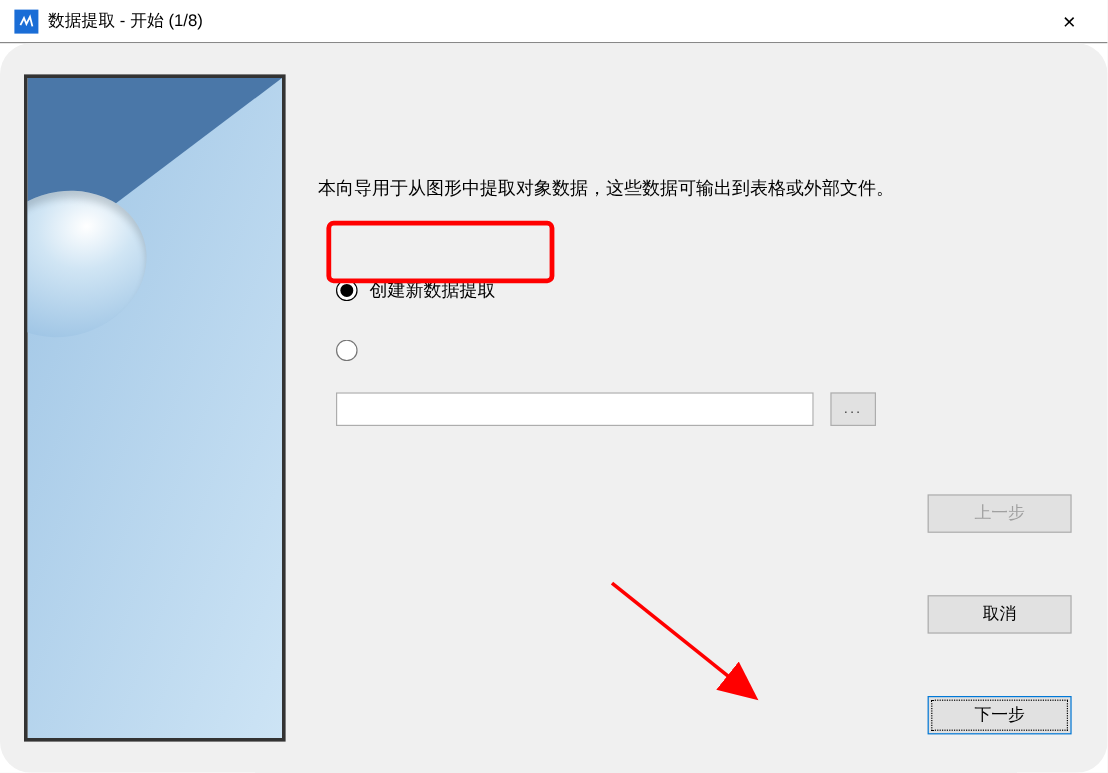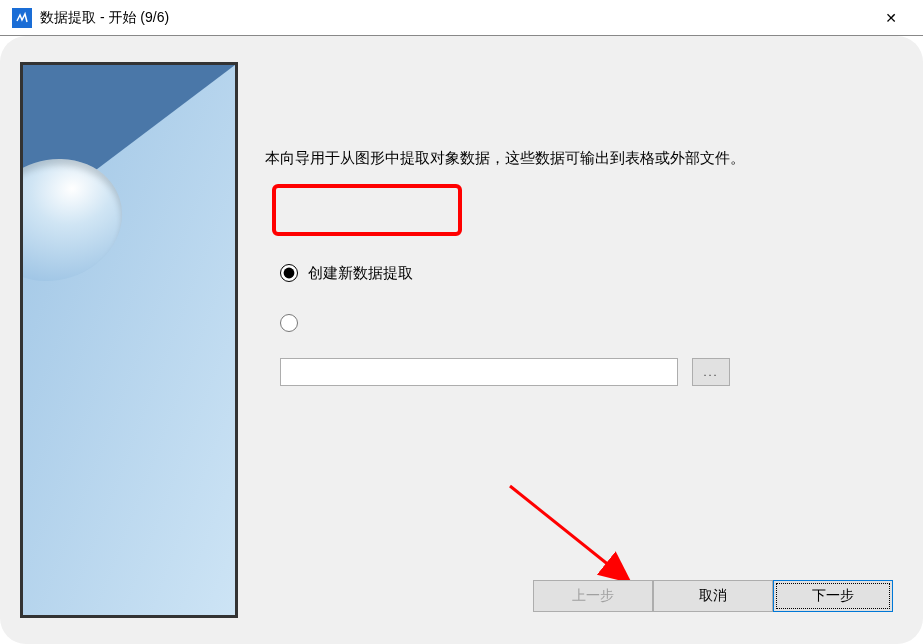--- a/index.html
+++ b/index.html
@@ -31,21 +31,21 @@
   width: 140px; height: 120px;
   background: radial-gradient(ellipse at 70% 30%, #ffffff 0%, #d0e5f4 30%, #9fc5e5 80%);
   border-radius: 50%;
   transform: rotate(-18deg);
   box-shadow: -2px 6px 6px rgba(0,0,0,0.15) inset;
 }
 
 .content { position: absolute; left: 265px; right: 18px; top: 110px; bottom: 90px; }
 .desc { font-size: 15px; color: #000; line-height: 1.6; }
 
-.radio-group { margin-top: 86px; margin-left: 15px; }
+.radio-group { margin-top: 55px; margin-left: 15px; }
 .radio-row { display: flex; align-items: center; height: 34px; margin-bottom: 12px; }
 .radio { width: 18px; height: 18px; accent-color: #000; margin-right: 10px; cursor: pointer; }
 .radio-label { font-size: 15px; cursor: pointer; }
 
 .highlight-box {
   position: absolute;
   border: 4px solid #ff0000;
   border-radius: 6px;
   pointer-events: none;
 }
@@ -66,20 +66,22 @@
   font-size: 11px;
   letter-spacing: 2px;
   color: #333;
 }
 
 .button-row {
   position: absolute;
   bottom: 32px;
   right: 30px;
   display: flex;
+  gap: 52px;
+  flex-direction: column;
 }
 .wiz-btn {
   width: 120px; height: 32px;
   border: 1px solid #adadad;
   background: #e1e1e1;
   font-size: 14px;
   cursor: pointer;
   font-family: inherit;
 }
 .wiz-btn:disabled {
@@ -99,21 +101,21 @@
 </style>
 </head>
 <body>
 
 <div class="titlebar">
   <div class="app-icon">
     <svg width="14" height="14" viewBox="0 0 14 14">
         <polyline points="2,10 5,4 7,9 10,3 12,11" stroke="#fff" stroke-width="1.5" fill="none"></polyline>
       </svg>
   </div>
-  <div class="title">数据提取 - 开始 (9/6)</div>
+  <div class="title">数据提取 - 开始 (1/8)</div>
   <div class="close">✕</div>
 </div>
 
 <div class="wizard-body">
 
   <div class="preview-pane">
     <div class="fold-top"></div>
     <div class="curl"></div>
   </div>
 

